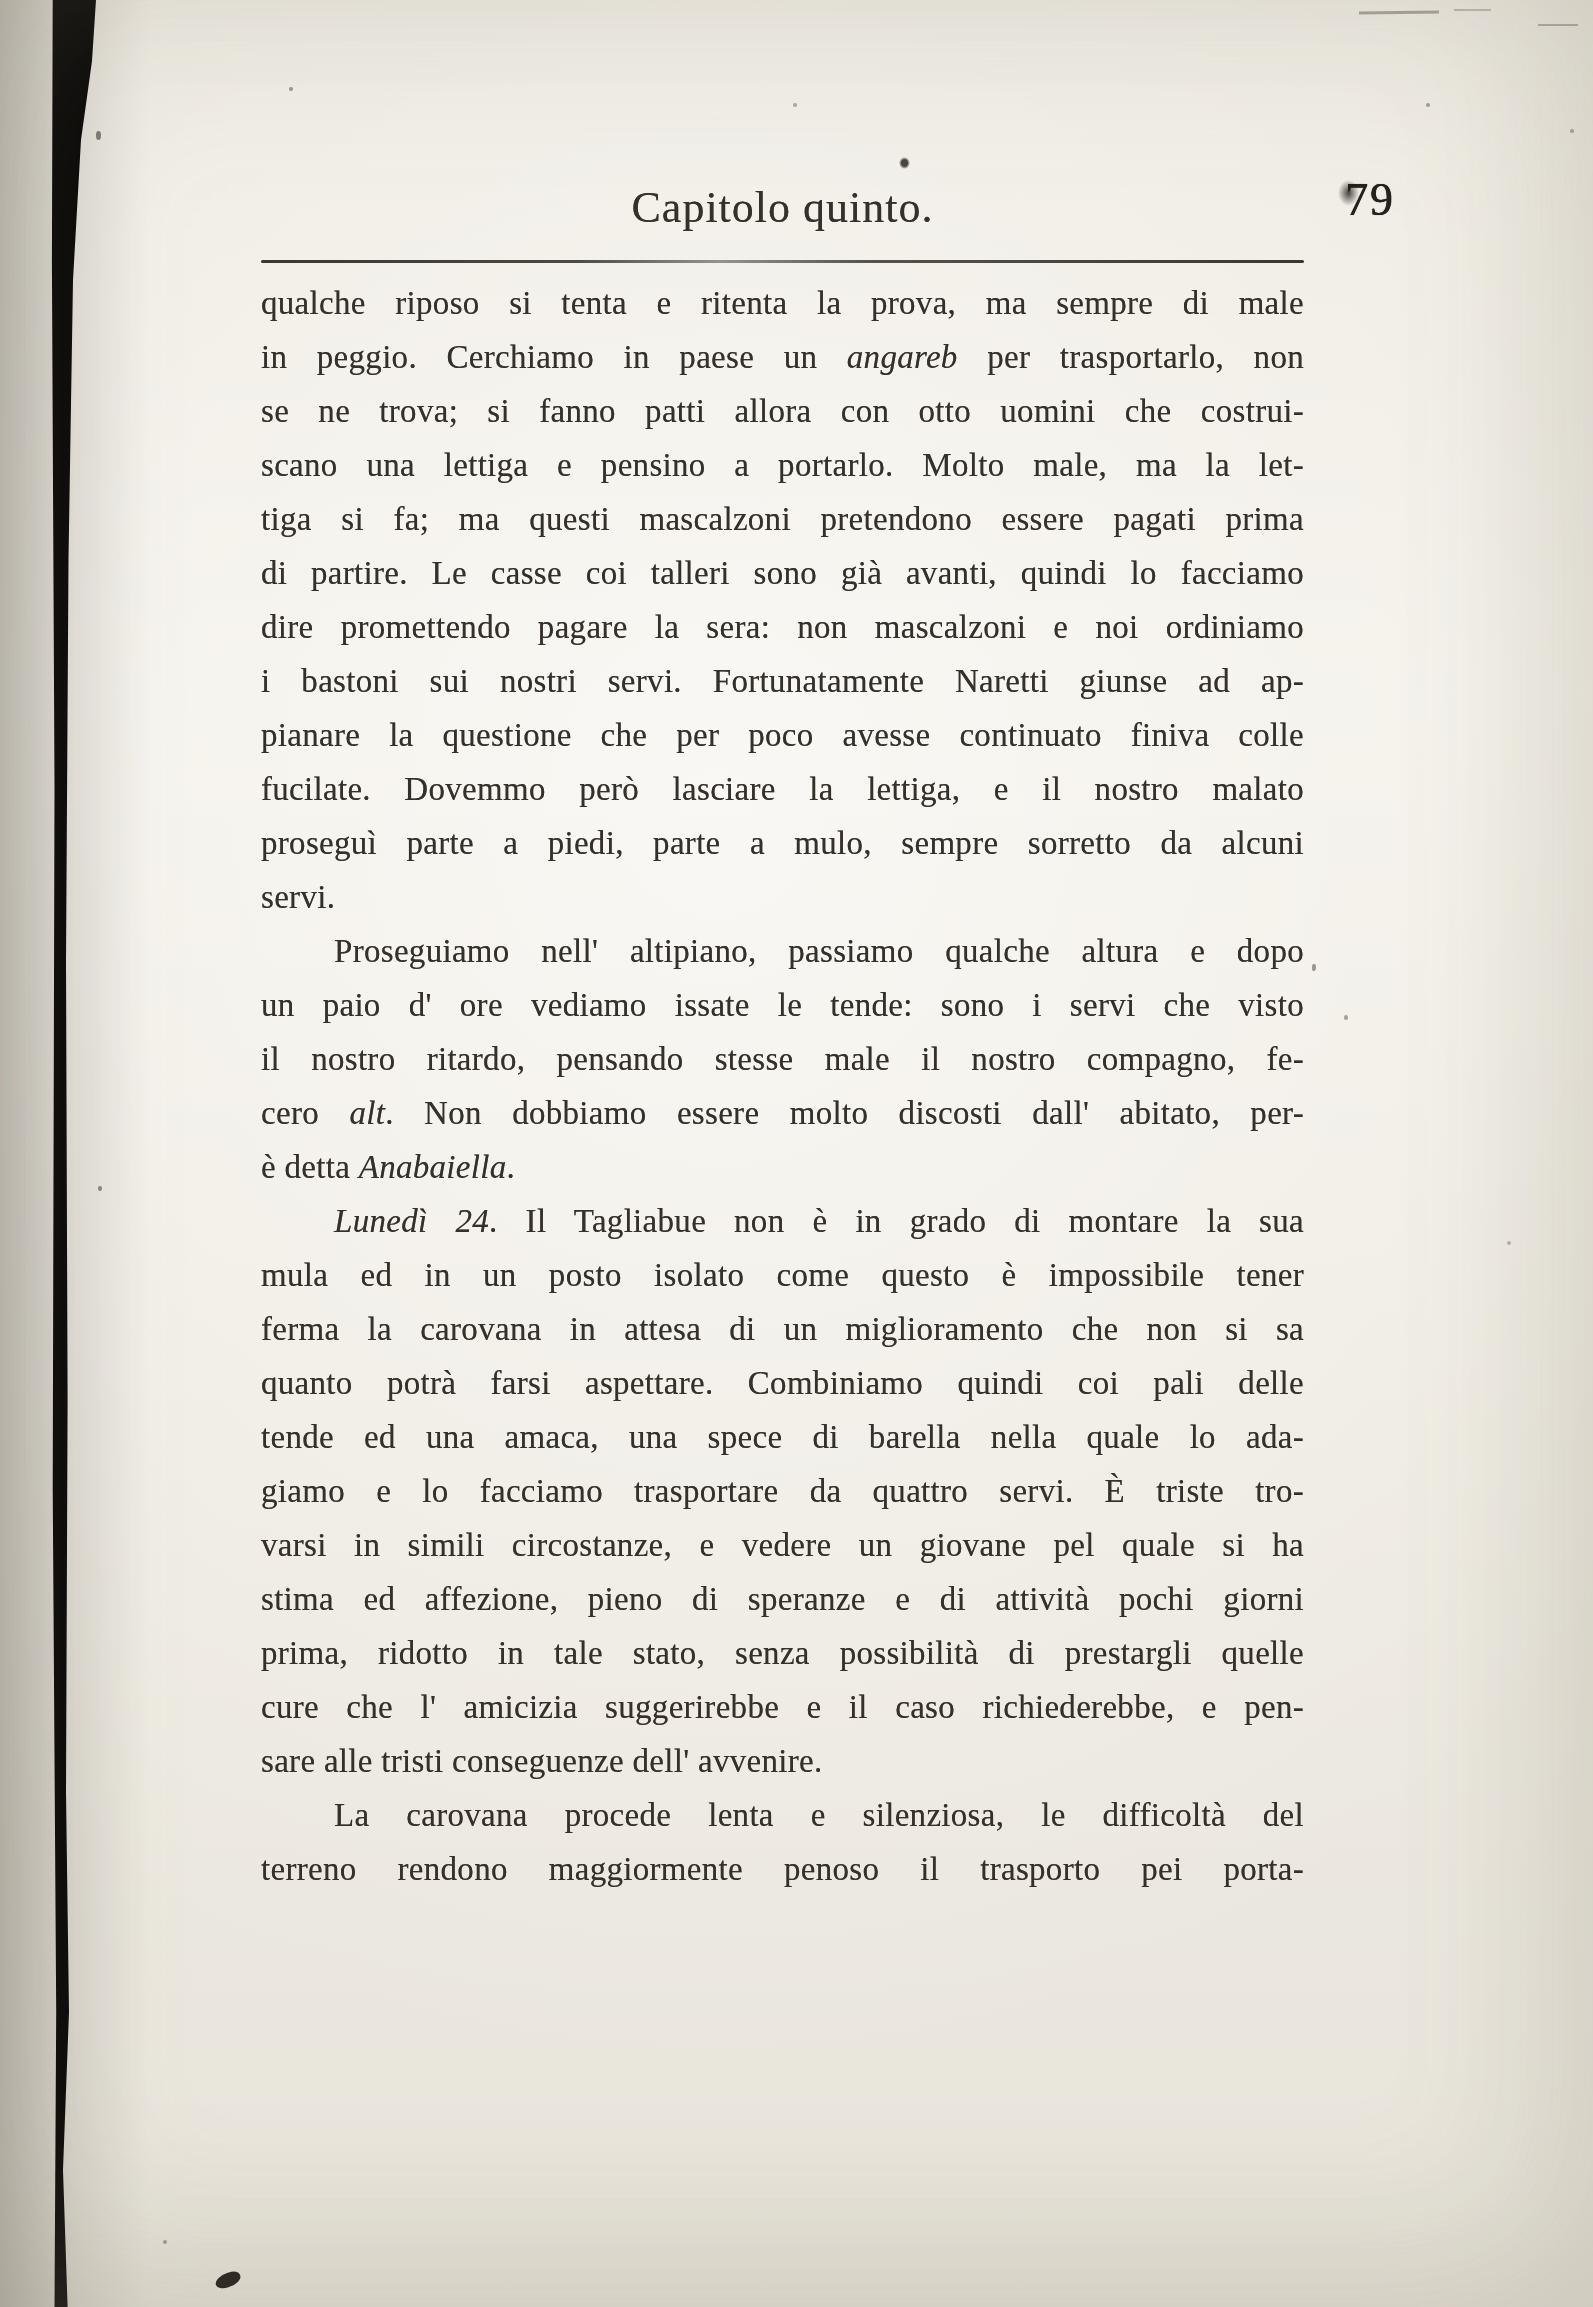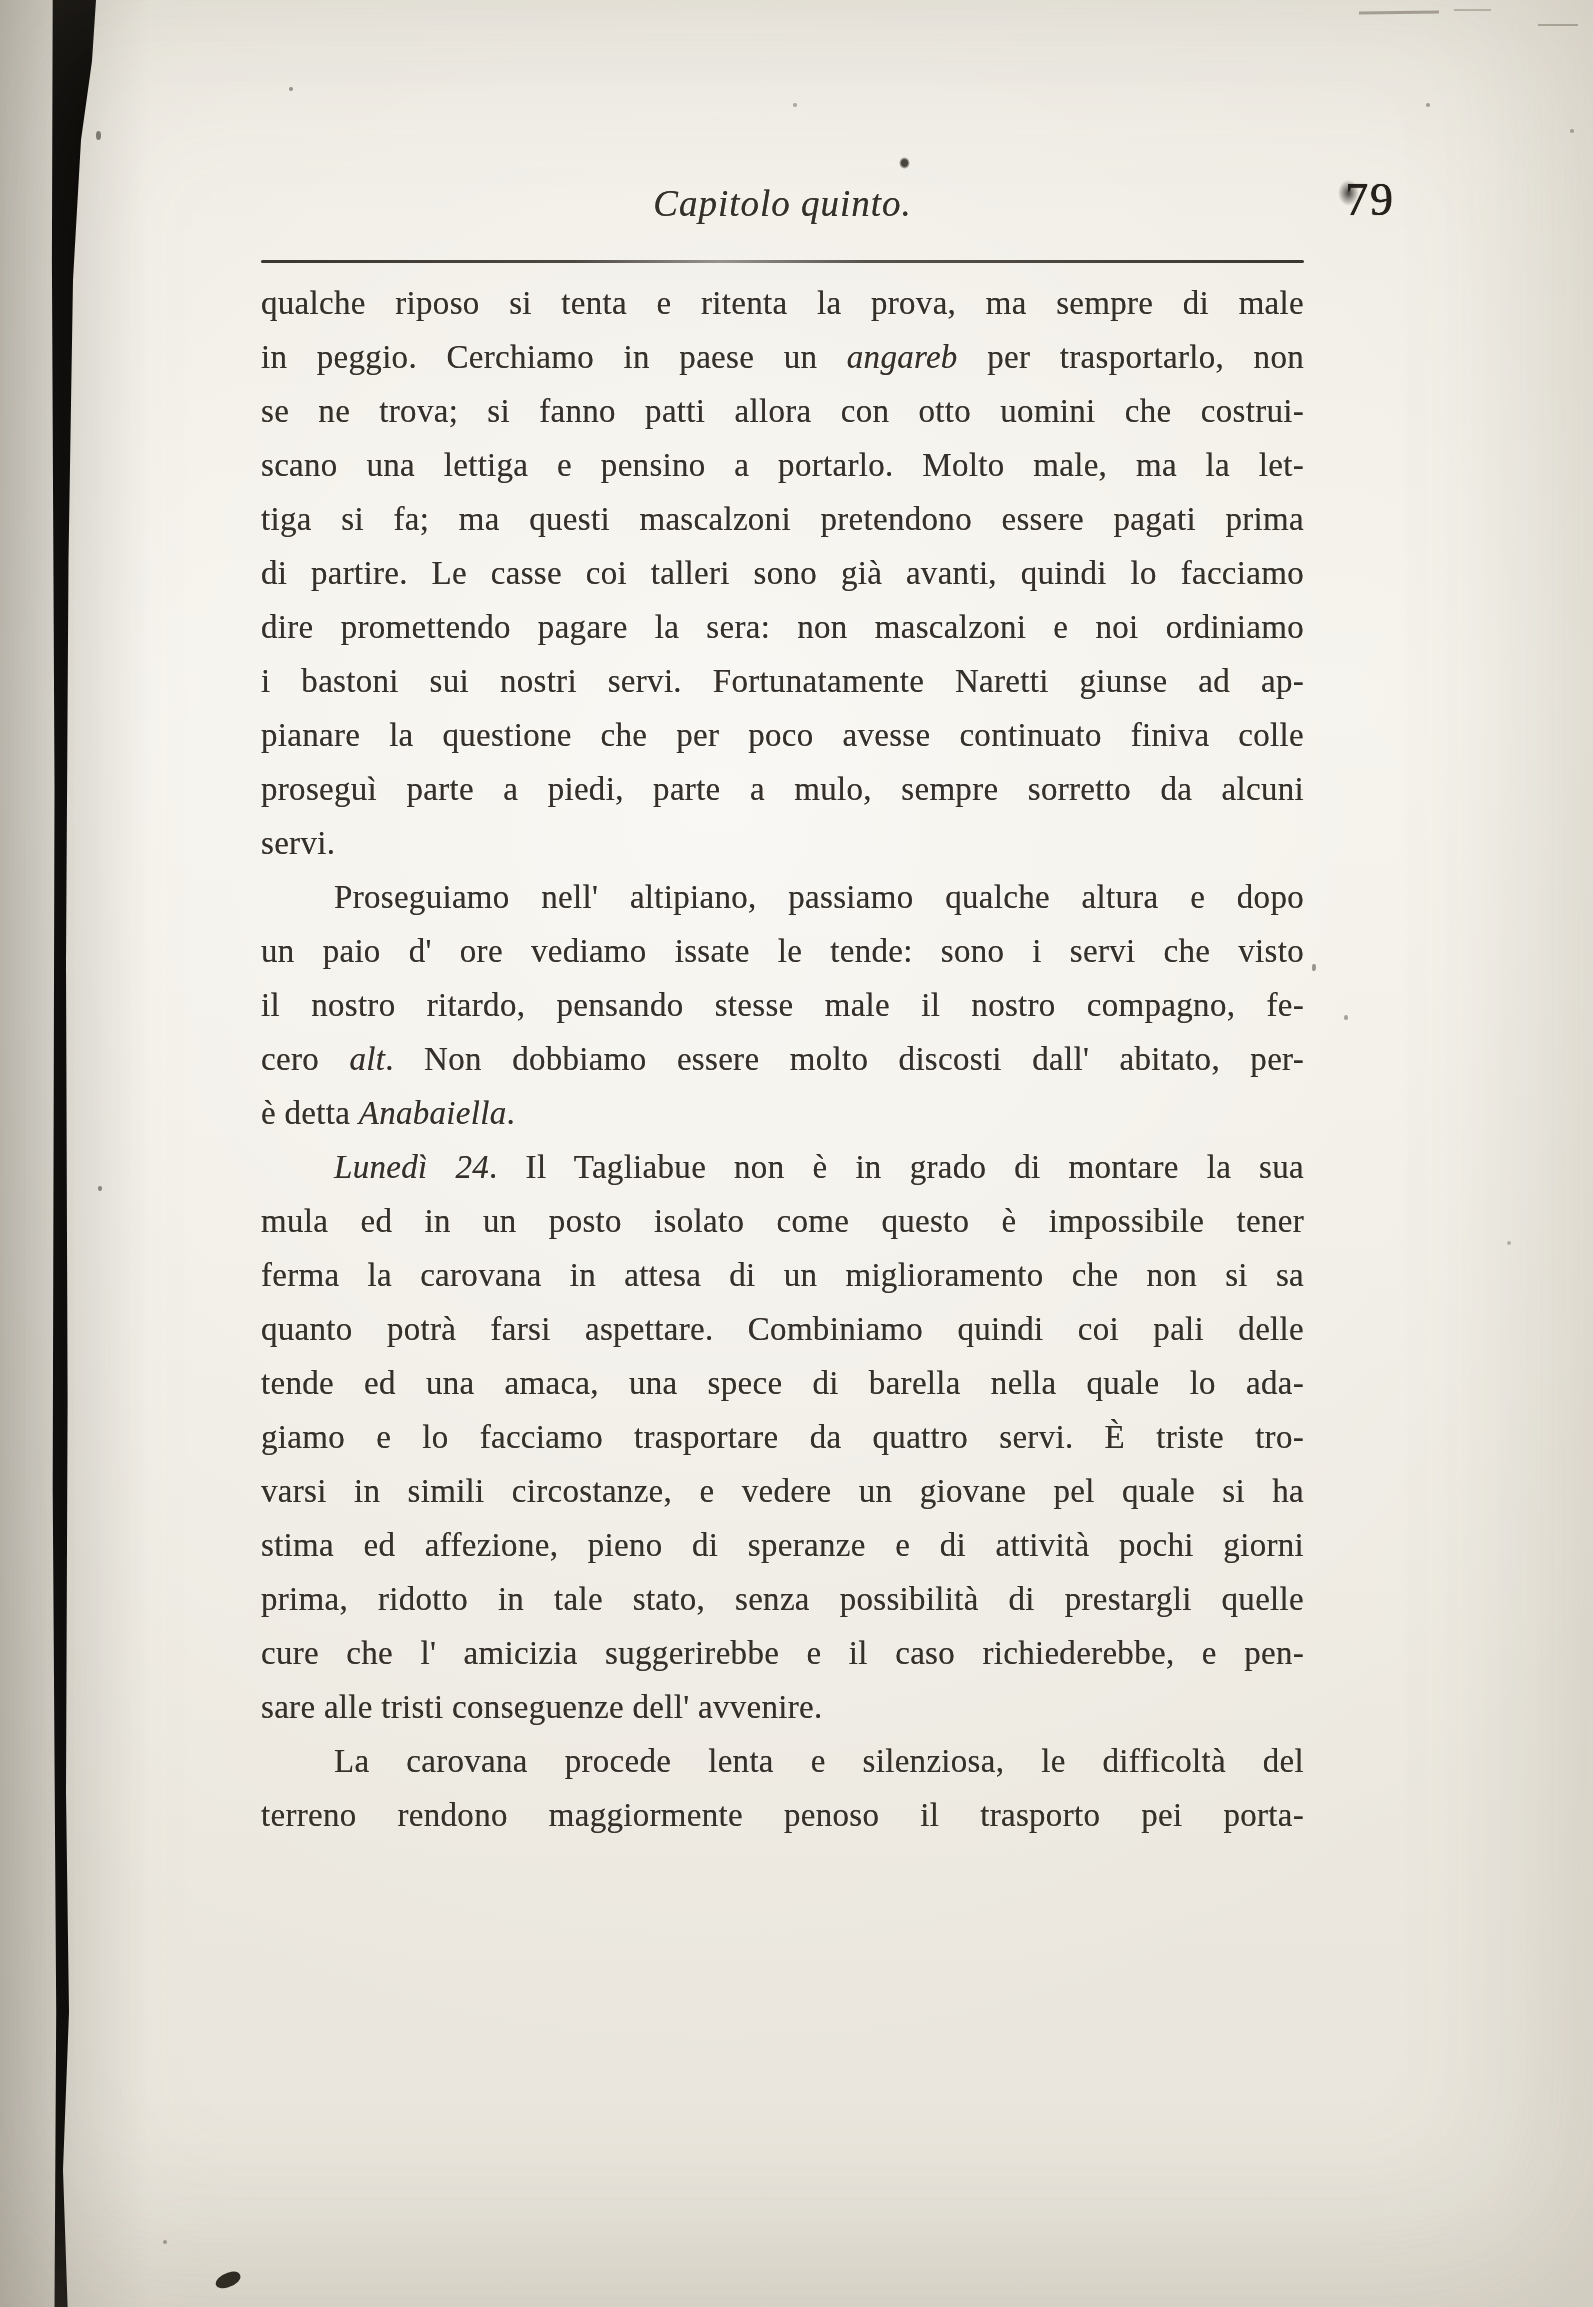--- a/index.html
+++ b/index.html
@@ -32,22 +32,22 @@
     filter: blur(0.5px);
     clip-path: polygon(
       8.7px 0, 52px 0, 48px 61px, 37px 140px, 29px 280px, 24.5px 560px,
       22px 962px, 23.6px 1400px, 22px 1793px, 25px 2012px, 19px 2170px,
       23.6px 2307px, 10.5px 2307px, 12.2px 2012px, 8.7px 1487px, 10.5px 787px, 7.9px 262px
     );
   }
 
   .chapter-title{
     position:absolute; top:182px; left:261px; width:1043px;
-    text-align:center; font-style:italic;
-    font-size:37px; letter-spacing:1px;
+    text-align:center; 
+    font-size:44px; letter-spacing:1px;
     color: var(--ink, #35302a);
     text-shadow: 0 0 0.5px rgba(53,48,42,0.75);
   }
   .page-number{
     position:absolute; left:1345px; top:173px;
     font-size:46px; font-weight:normal; letter-spacing:1.7px;
     color:#26211c;
     text-shadow: 0.6px 0 0 #26211c, 0 0 0.9px rgba(38,33,28,0.8);
   }
   .page-number::before{
@@ -116,20 +116,21 @@
       <div class="para">
         <div class="line"><span>qualche riposo si tenta e ritenta la prova, ma sempre di male</span></div>
         <div class="line"><span>in peggio. Cerchiamo in paese un </span><span class="it">angareb</span><span> per trasportarlo, non</span></div>
         <div class="line"><span>se ne trova; si fanno patti allora con otto uomini che costrui-</span></div>
         <div class="line"><span>scano una lettiga e pensino a portarlo. Molto male, ma la let-</span></div>
         <div class="line"><span>tiga si fa; ma questi mascalzoni pretendono essere pagati prima</span></div>
         <div class="line"><span>di partire. Le casse coi talleri sono già avanti, quindi lo facciamo</span></div>
         <div class="line"><span>dire promettendo pagare la sera: non mascalzoni e noi ordiniamo</span></div>
         <div class="line"><span>i bastoni sui nostri servi. Fortunatamente Naretti giunse ad ap-</span></div>
         <div class="line"><span>pianare la questione che per poco avesse continuato finiva colle</span></div>
+        <div class="line"><span>fucilate. Dovemmo però lasciare la lettiga, e il nostro malato</span></div>
         <div class="line"><span>proseguì parte a piedi, parte a mulo, sempre sorretto da alcuni</span></div>
         <div class="line last"><span>servi.</span></div>
       </div>
       <div class="para indent">
         <div class="line"><span>Proseguiamo nell' altipiano, passiamo qualche altura e dopo</span></div>
         <div class="line"><span>un paio d' ore vediamo issate le tende: sono i servi che visto</span></div>
         <div class="line"><span>il nostro ritardo, pensando stesse male il nostro compagno, fe-</span></div>
         <div class="line"><span>cero </span><span class="it">alt</span><span>. Non dobbiamo essere molto discosti dall' abitato, per-</span></div>
         <div class="line last"><span>è detta </span><span class="it">Anabaiella</span><span>.</span></div>
       </div>

